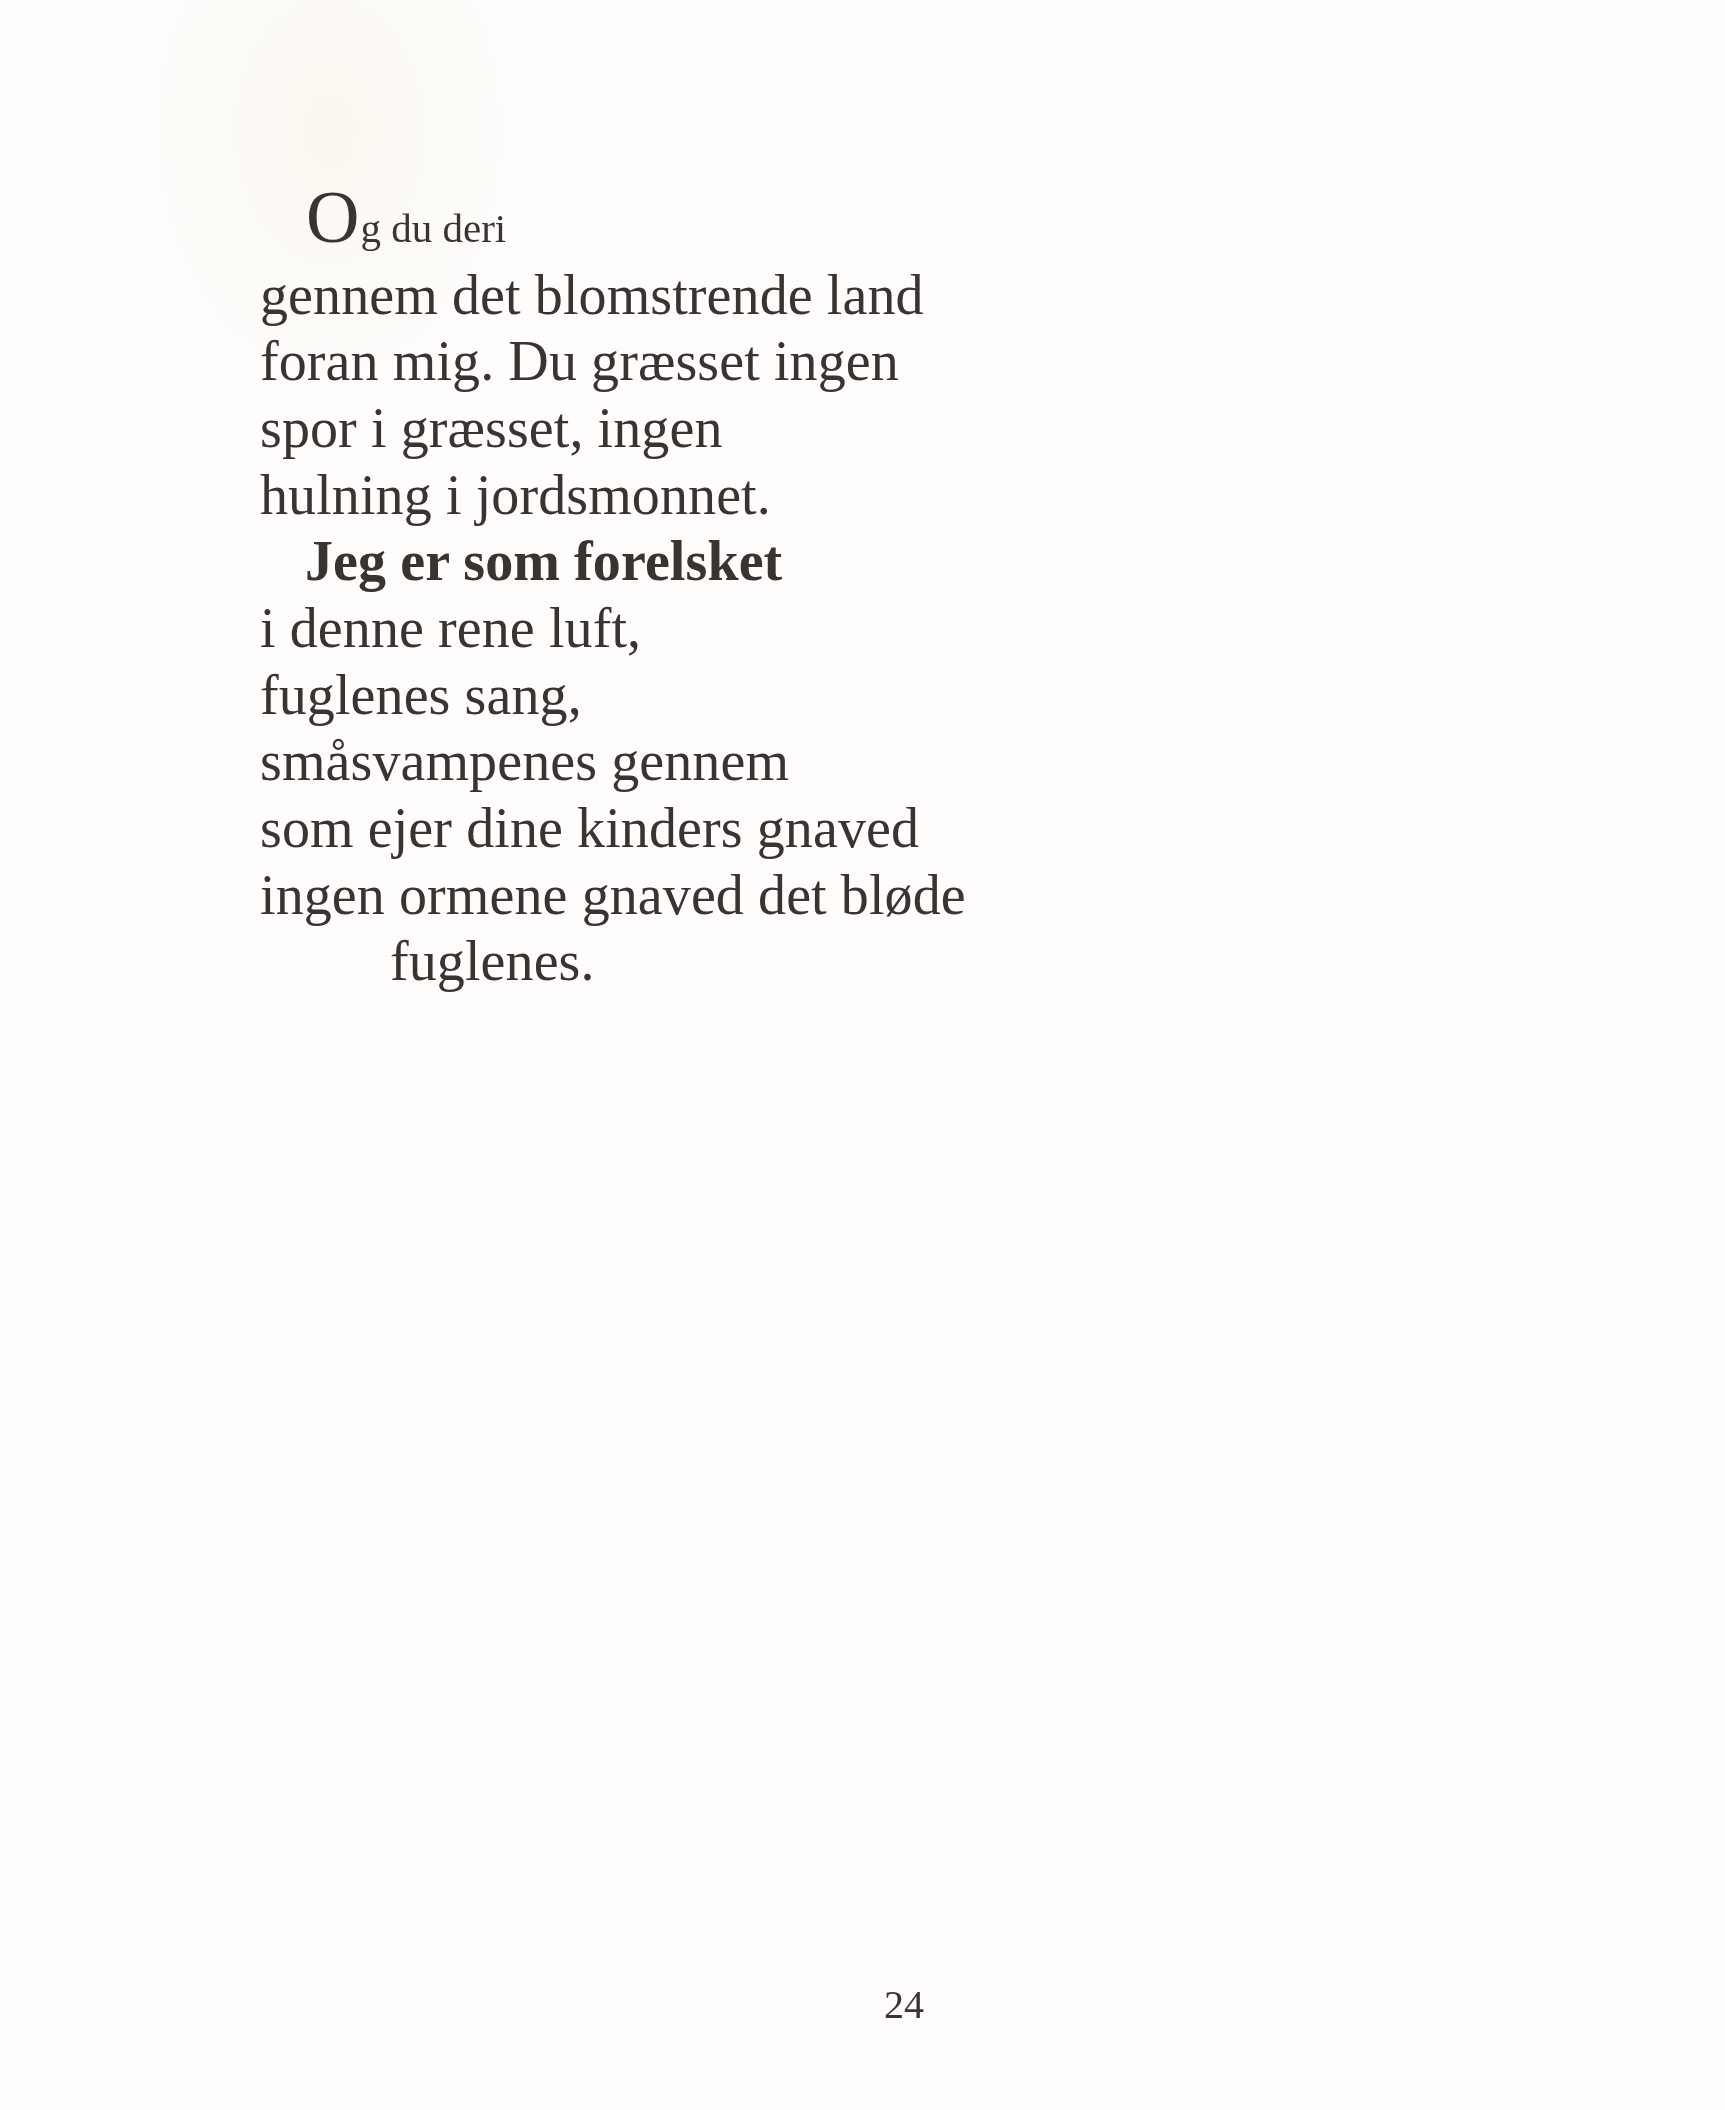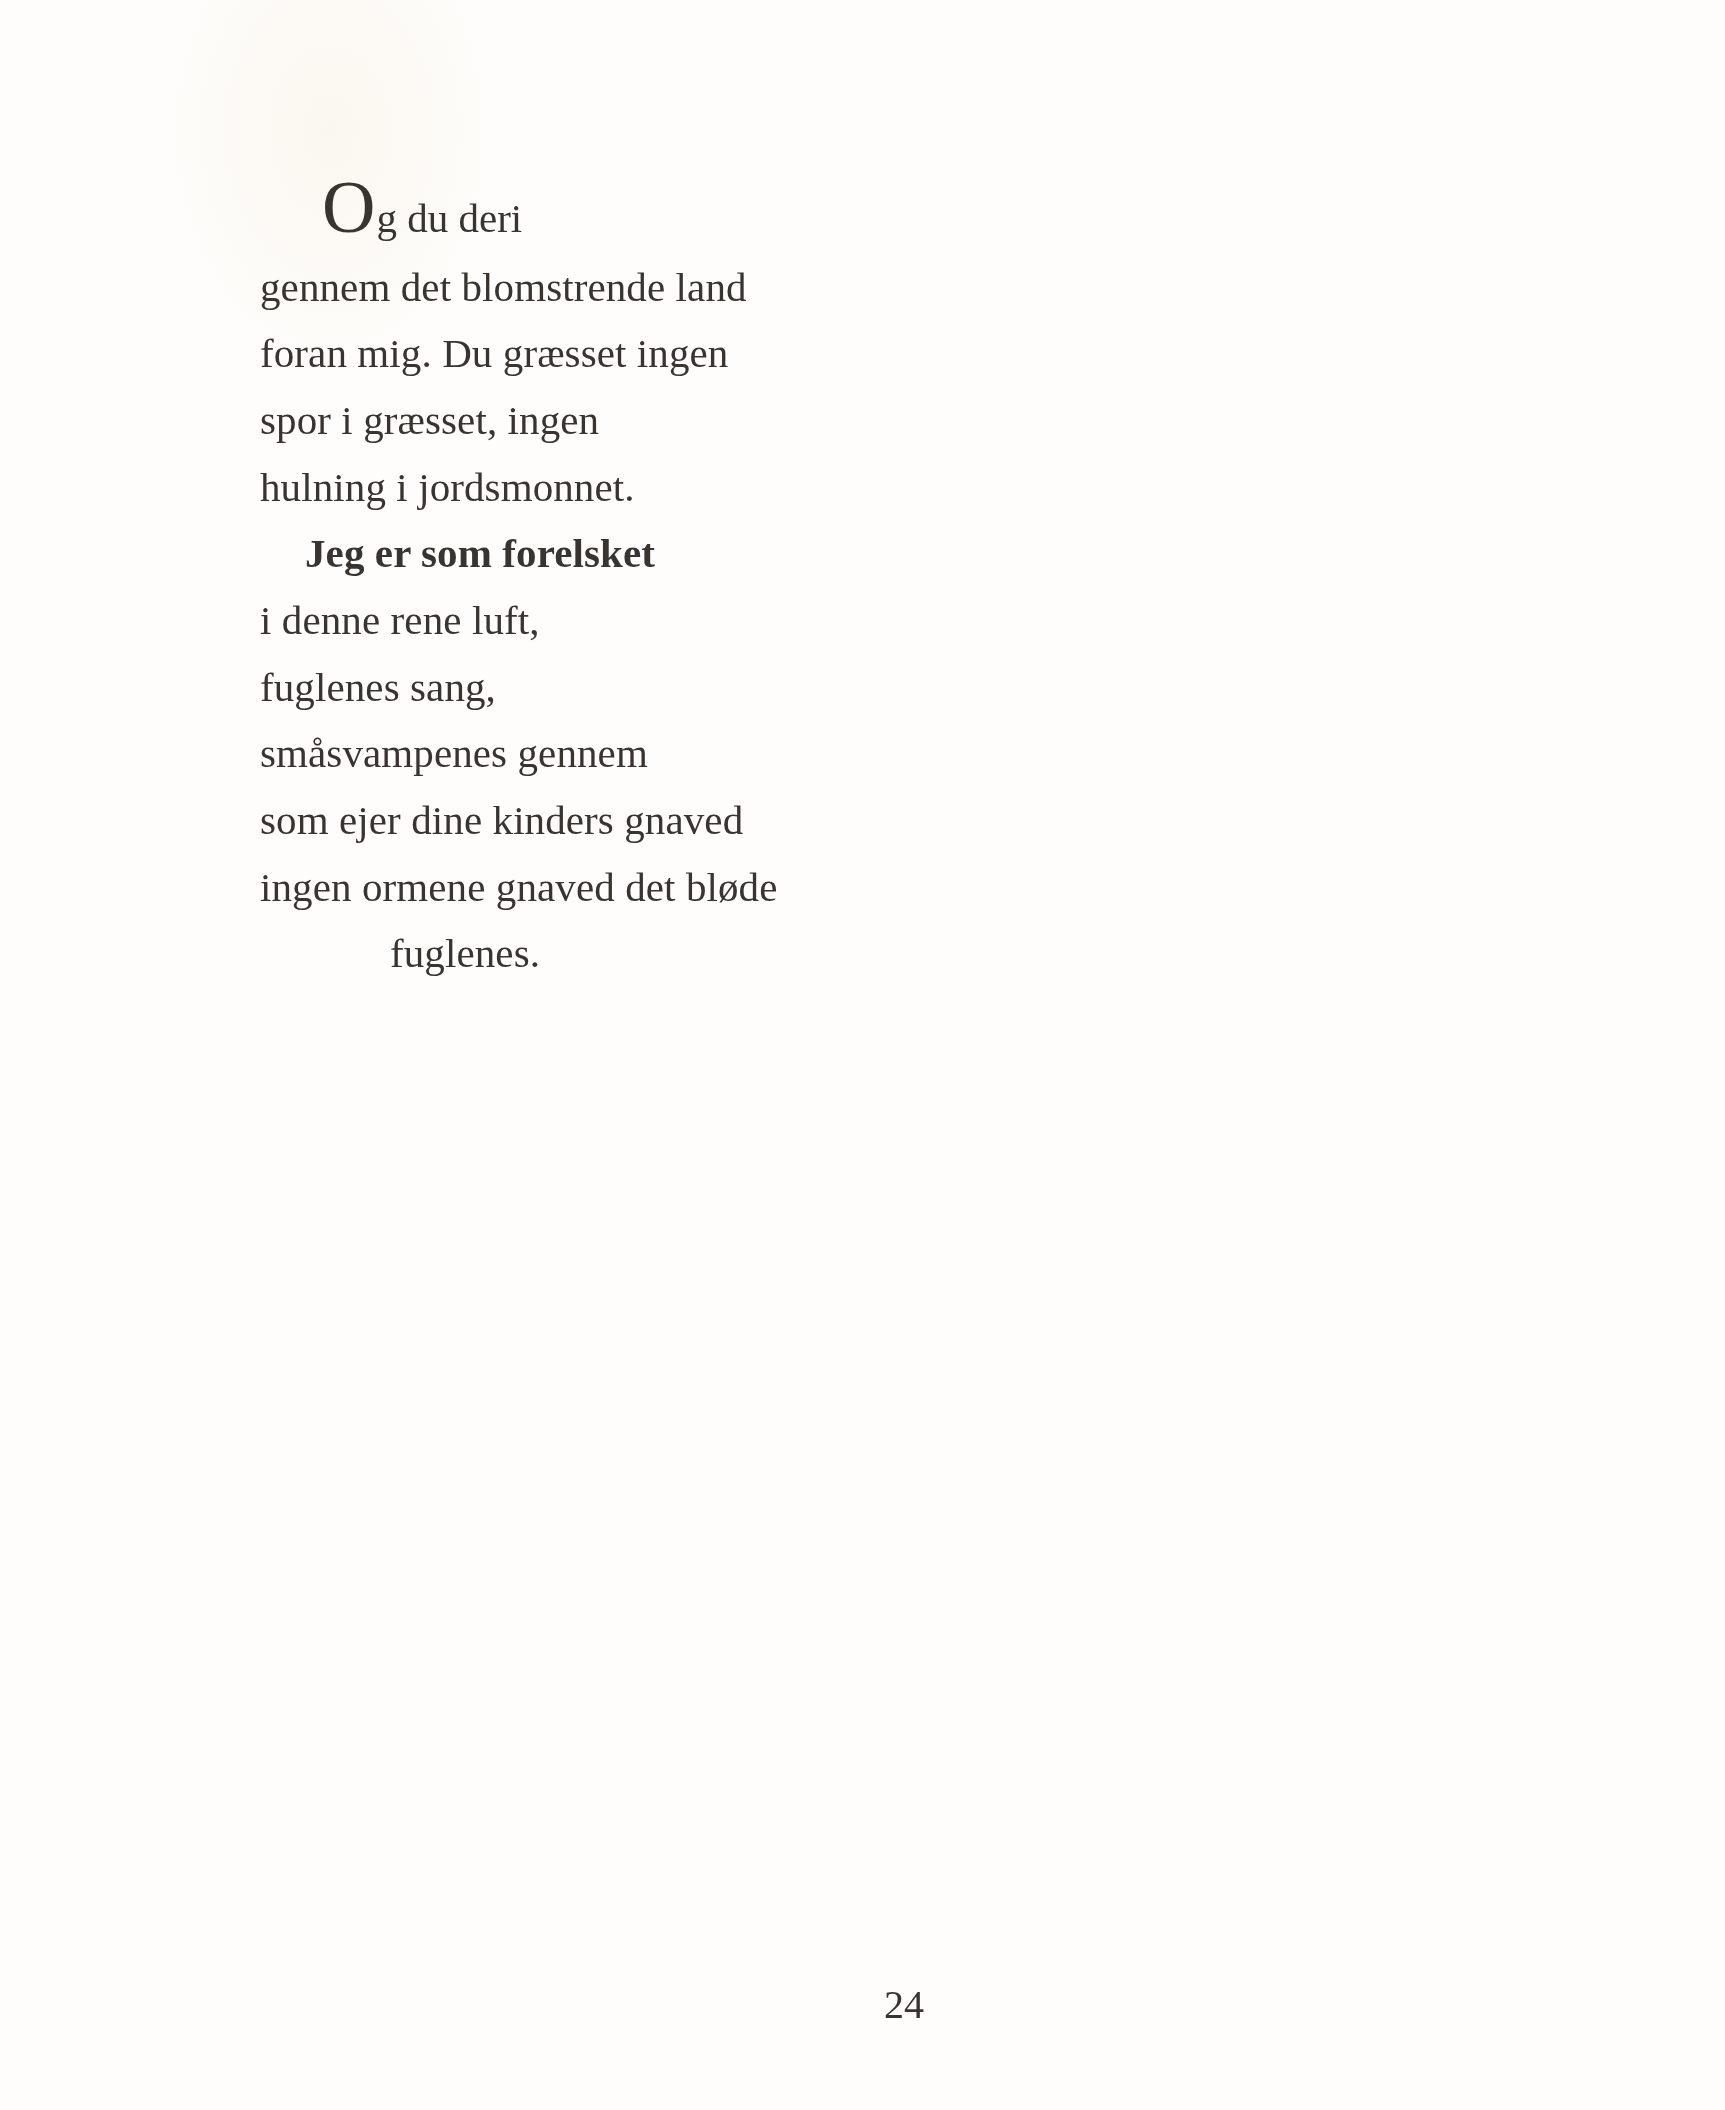--- a/index.html
+++ b/index.html
@@ -27,29 +27,30 @@
     .poem {
       position: absolute;
       left: 260px;
       top: 0;
       width: 900px;
     }
     .line {
       position: absolute;
       left: 0;
       white-space: nowrap;
-      font-size: 41px;
+      font-size: 56px;
       line-height: 1;
       letter-spacing: 0.1px;
     }
     .first-line {
       position: absolute;
-      left: 62px;
+      left: 46px;
       white-space: nowrap;
       line-height: 1;
+      margin-top: 10px;
     }
     .drop-o {
       font-size: 74px;
       line-height: 1;
       vertical-align: baseline;
     }
     .first-rest {
       font-size: 41px;
       line-height: 1;
       margin-left: 1px;

